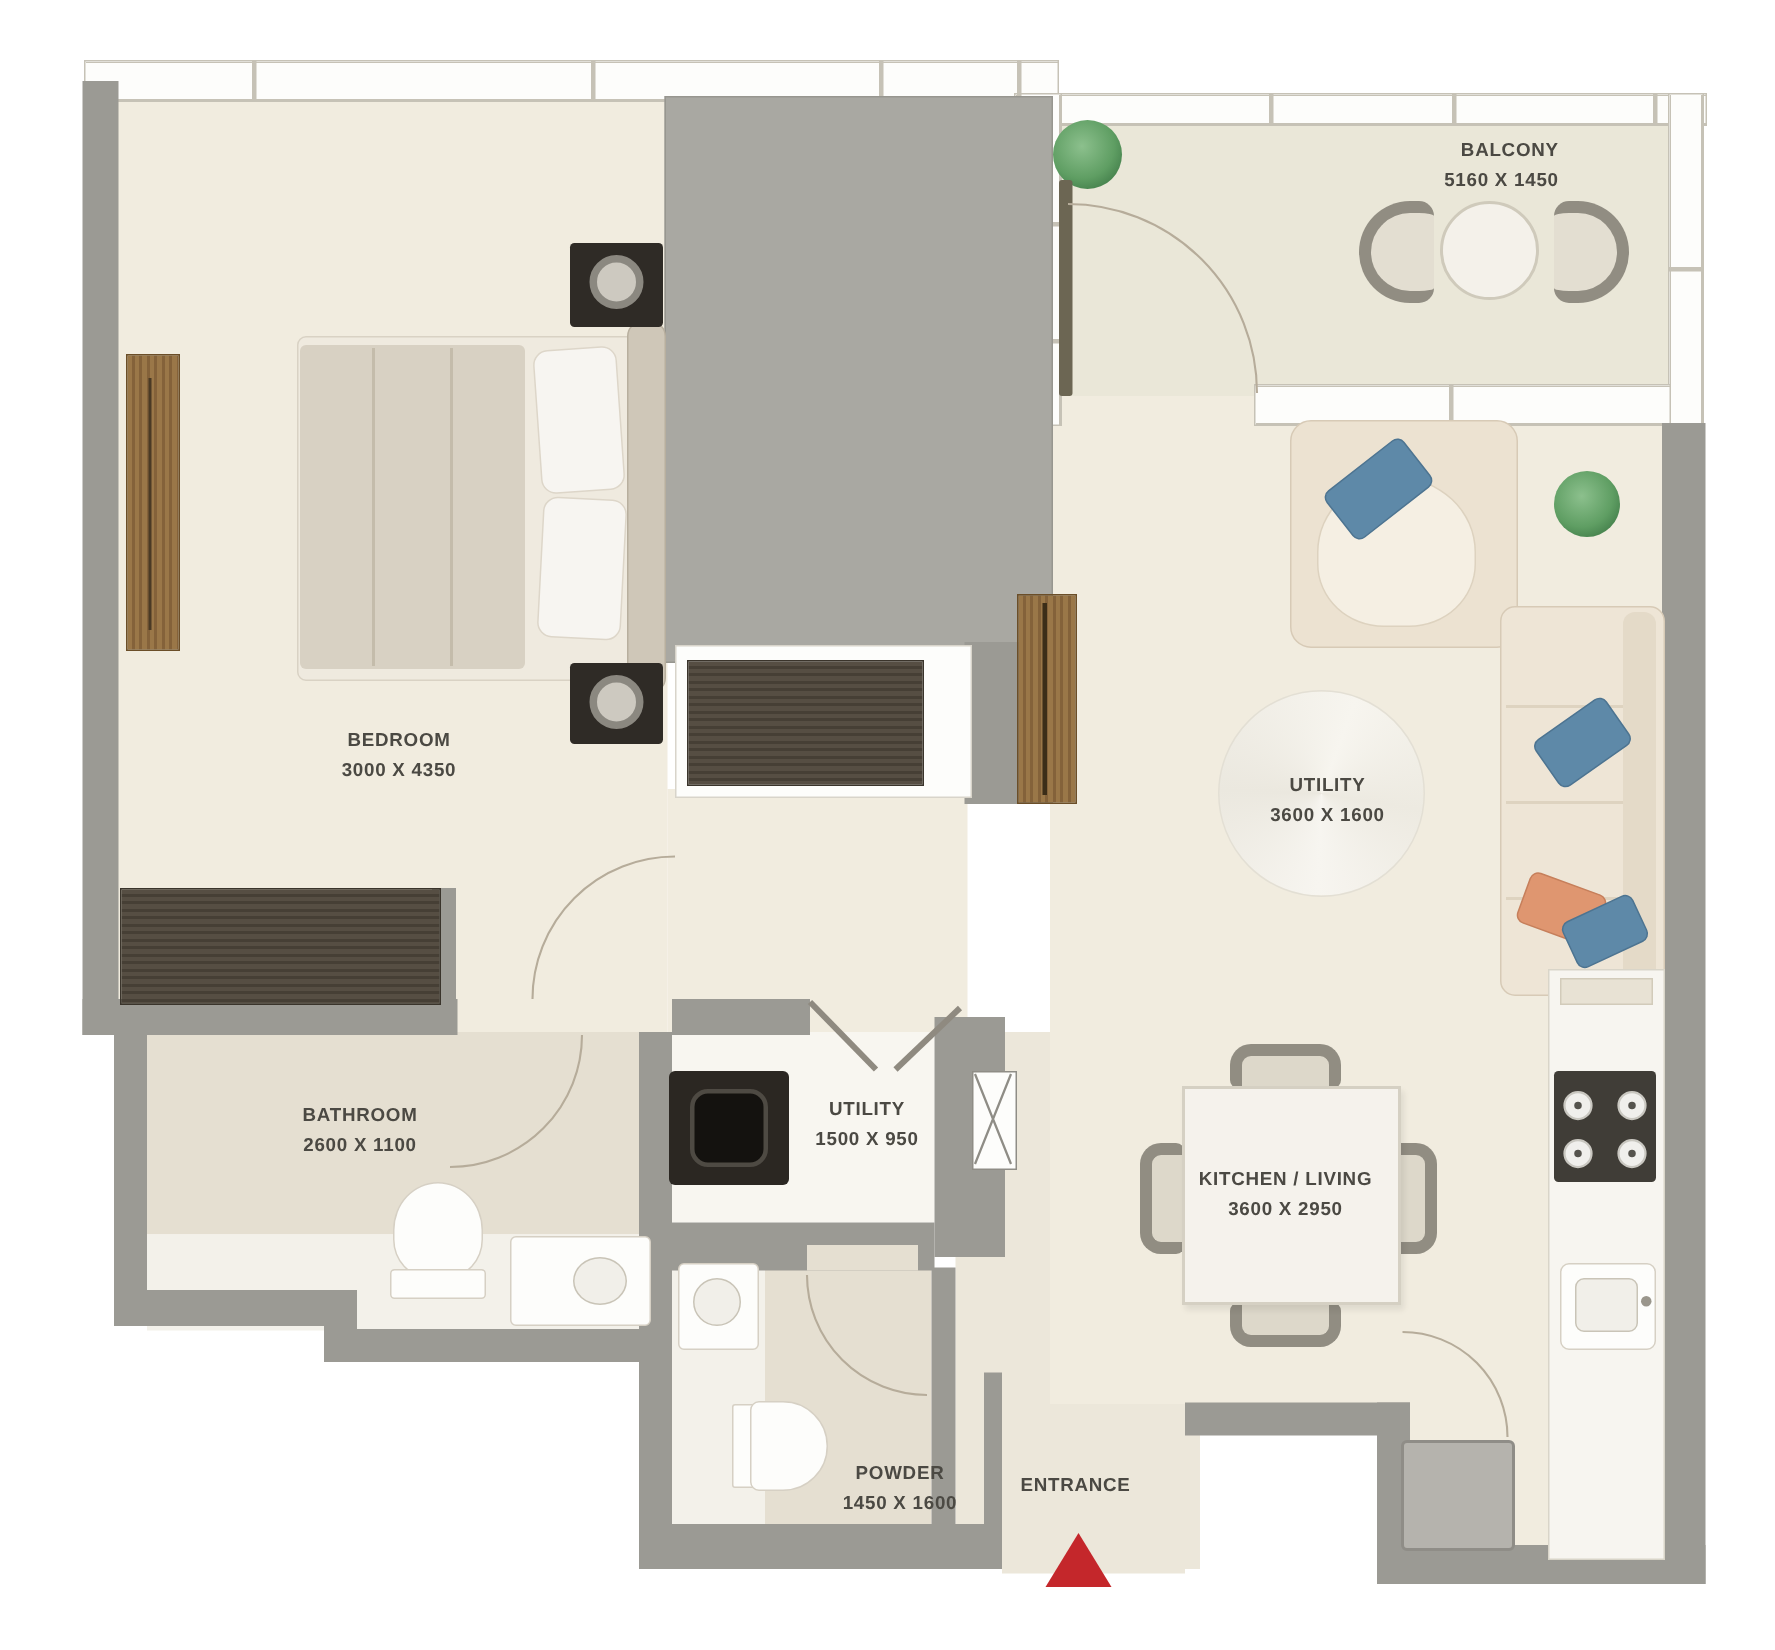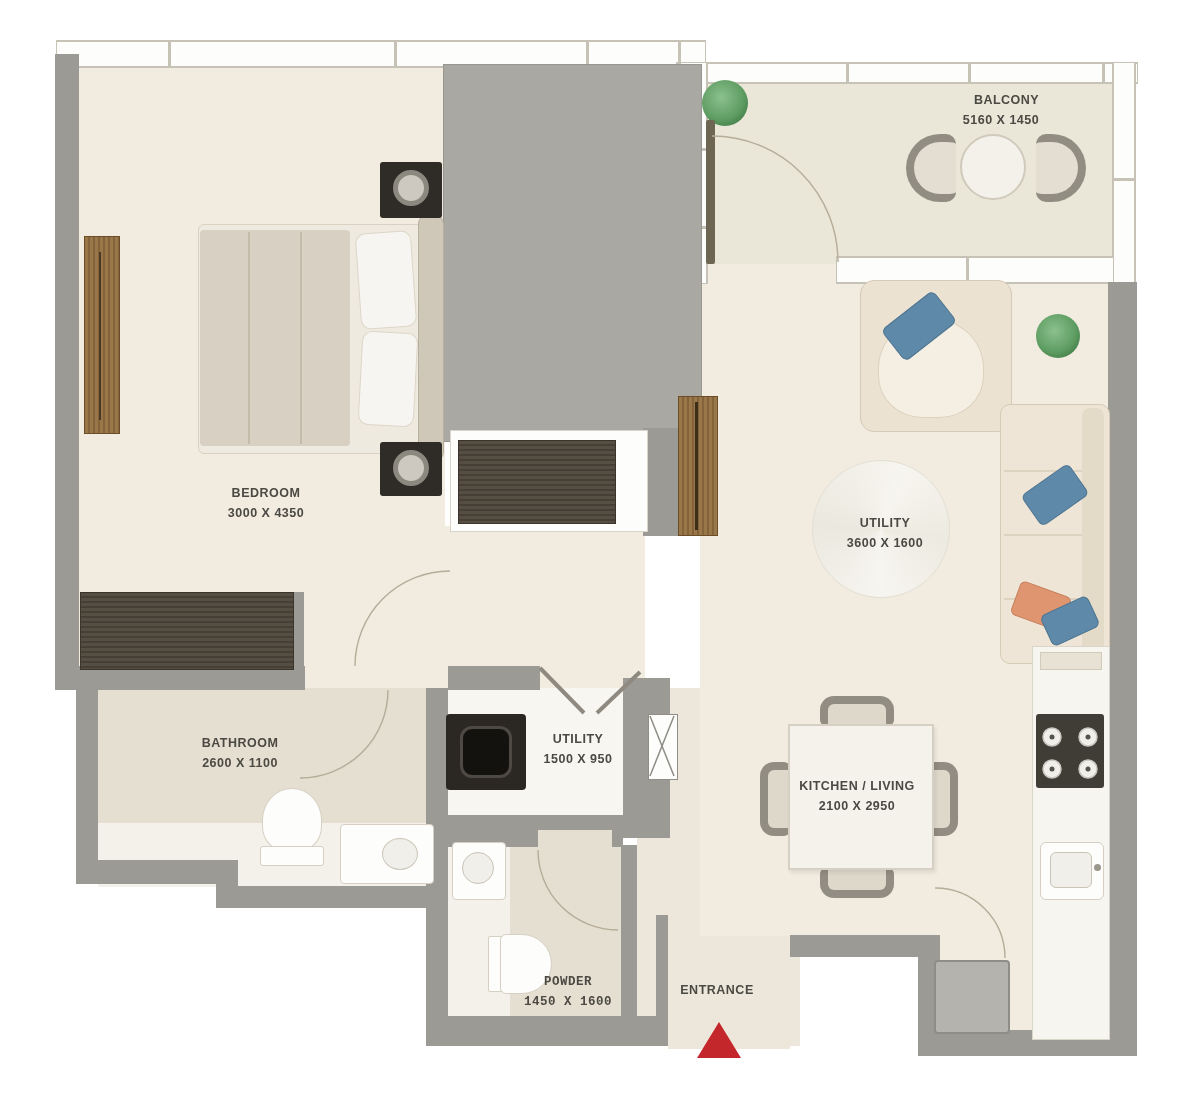--- a/index.html
+++ b/index.html
@@ -191,31 +191,31 @@
   <div class="room-label" style="left:1001px;top:110px;text-align:right;">
     <span>BALCONY</span>
     <span>5160 X 1450</span>
   </div>
   <div class="room-label" style="left:885px;top:533px;">
     <span>UTILITY</span>
     <span>3600 X 1600</span>
   </div>
   <div class="room-label" style="left:857px;top:796px;">
     <span>KITCHEN / LIVING</span>
-    <span>2100 X 2950</span>
+    <span>3600 X 2950</span>
   </div>
   <div class="room-label" style="left:240px;top:753px;">
     <span>BATHROOM</span>
     <span>2600 X 1100</span>
   </div>
   <div class="room-label" style="left:578px;top:749px;text-align:center;">
     <span>UTILITY</span>
     <span>1500 X 950</span>
   </div>
-  <div class="room-label" style="left:568px;top:992px;font-family:Liberation Mono, monospace;">
+  <div class="room-label" style="left:600px;top:992px;">
     <span>POWDER</span>
     <span>1450 X 1600</span>
   </div>
   <div class="room-label" style="left:717px;top:990px;">
     <span>ENTRANCE</span>
   </div>
 
 </div>
 
 </body></html>

